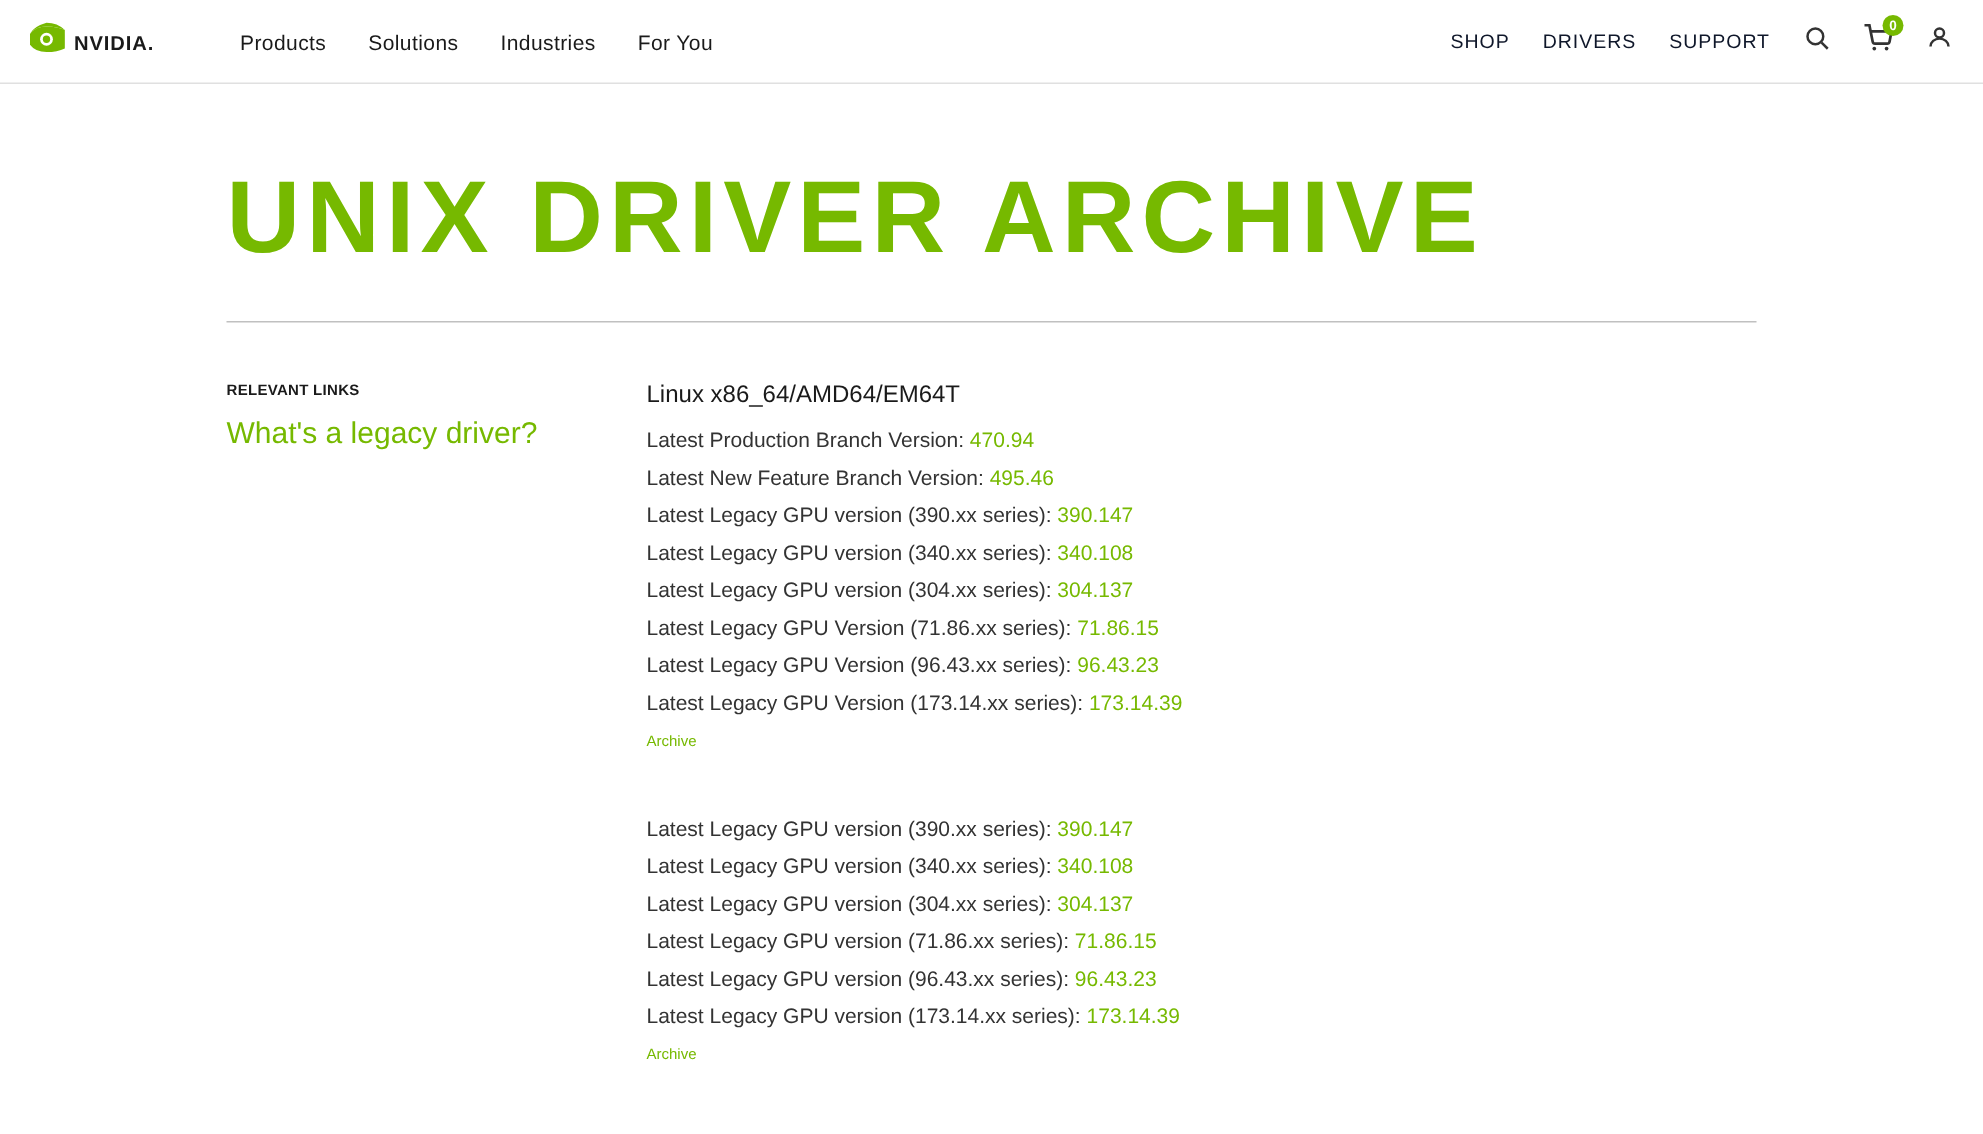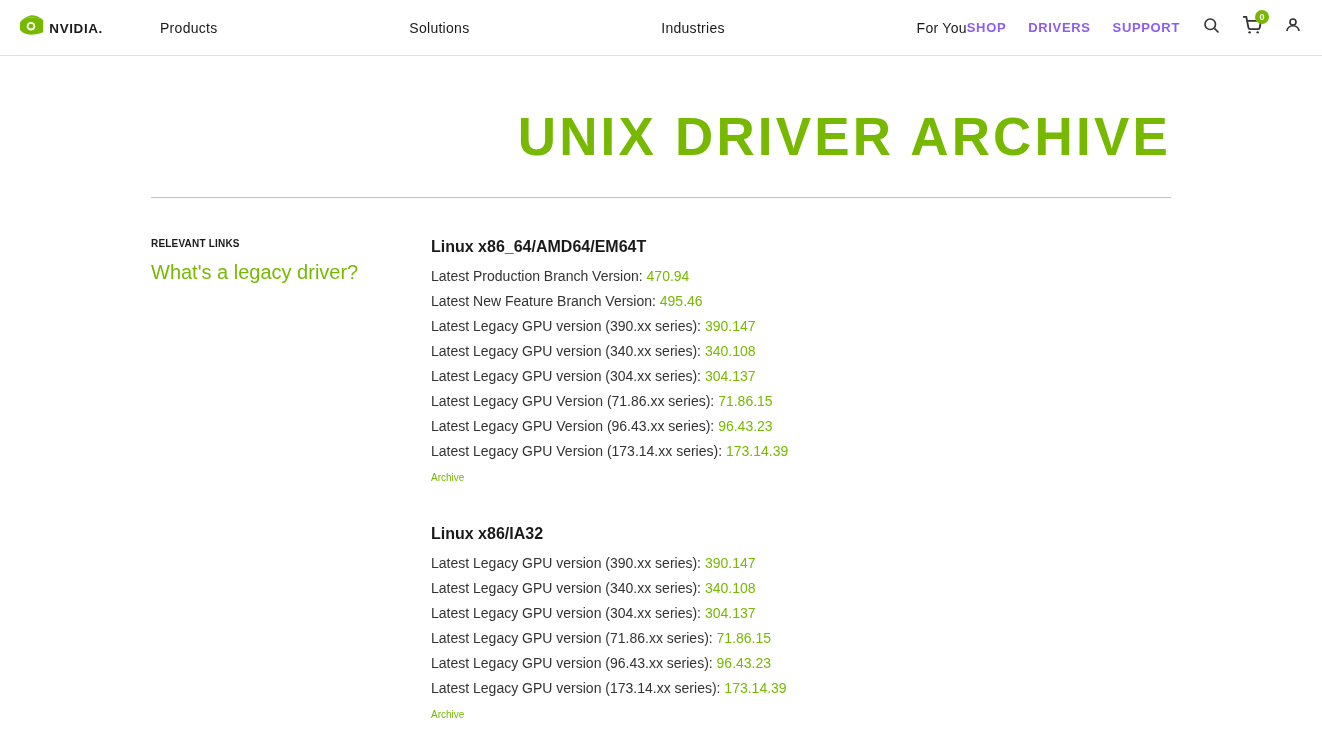--- a/index.html
+++ b/index.html
@@ -22,39 +22,38 @@
     }
     .logo-svg {
       width: 110px;
       height: 32px;
     }
     nav.main-nav {
       display: flex;
       align-items: center;
       gap: 28px;
       flex: 1;
-      justify-content: space-between;
     }
     nav.main-nav a {
       text-decoration: none;
       color: #1a1a1a;
       font-size: 14px;
       font-weight: 500;
       letter-spacing: 0.02em;
     }
     .header-right {
       display: flex;
       align-items: center;
       gap: 22px;
     }
     .header-right a {
       text-decoration: none;
-      color: #8b5cf6;
+      color: #0f172a;
       font-size: 13px;
-      font-weight: 700;
+      font-weight: 400;
       letter-spacing: 0.05em;
     }
     .header-icon {
       cursor: pointer;
       color: #333;
       font-size: 18px;
       position: relative;
     }
     .cart-badge {
       position: absolute;
@@ -72,23 +71,23 @@
       font-weight: bold;
     }
 
     
     .page-content {
       max-width: 1100px;
       margin: 0 auto;
       padding: 0 40px 60px;
     }
     .page-title {
-      text-align: right;
-      color: #76b900;
-      font-size: 53px;
+      text-align: left;
+      color: #76b900;
+      font-size: 68px;
       font-weight: 700;
       letter-spacing: 0.06em;
       padding: 50px 0 30px;
     }
     .divider {
       border: none;
       border-top: 1px solid #c0c0c0;
       margin-bottom: 40px;
     }
     .content-layout {
@@ -112,21 +111,21 @@
       text-decoration: none;
     }
     .main-section {
       flex: 1;
     }
     .driver-section {
       margin-bottom: 40px;
     }
     .section-heading {
       font-size: 16px;
-      font-weight: 700;
+      font-weight: 400;
       color: #1a1a1a;
       margin-bottom: 10px;
     }
     .driver-row {
       font-size: 14px;
       color: #333;
       margin-bottom: 4px;
       line-height: 1.5;
     }
     .driver-row a {
@@ -217,21 +216,20 @@
         <div class="driver-row"><span>Latest Legacy GPU version (390.xx series): </span><a href="#">390.147</a></div>
         <div class="driver-row"><span>Latest Legacy GPU version (340.xx series): </span><a href="#">340.108</a></div>
         <div class="driver-row"><span>Latest Legacy GPU version (304.xx series): </span><a href="#">304.137</a></div>
         <div class="driver-row"><span>Latest Legacy GPU Version (71.86.xx series): </span><a href="#">71.86.15</a></div>
         <div class="driver-row"><span>Latest Legacy GPU Version (96.43.xx series): </span><a href="#">96.43.23</a></div>
         <div class="driver-row"><span>Latest Legacy GPU Version (173.14.xx series): </span><a href="#">173.14.39</a></div>
         <a class="archive-link" href="#">Archive</a>
       </div>
 
       <div class="driver-section">
-        <div class="section-heading">Linux x86/IA32</div>
         <div class="driver-row"><span>Latest Legacy GPU version (390.xx series): </span><a href="#">390.147</a></div>
         <div class="driver-row"><span>Latest Legacy GPU version (340.xx series): </span><a href="#">340.108</a></div>
         <div class="driver-row"><span>Latest Legacy GPU version (304.xx series): </span><a href="#">304.137</a></div>
         <div class="driver-row"><span>Latest Legacy GPU version (71.86.xx series): </span><a href="#">71.86.15</a></div>
         <div class="driver-row"><span>Latest Legacy GPU version (96.43.xx series): </span><a href="#">96.43.23</a></div>
         <div class="driver-row"><span>Latest Legacy GPU version (173.14.xx series): </span><a href="#">173.14.39</a></div>
         <a class="archive-link" href="#">Archive</a>
       </div>
 
     </div>

